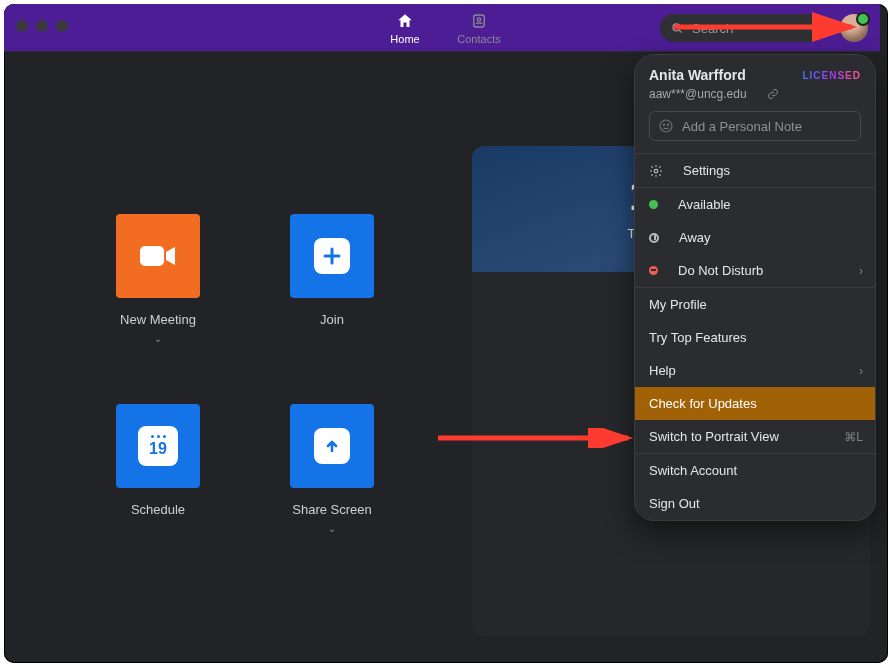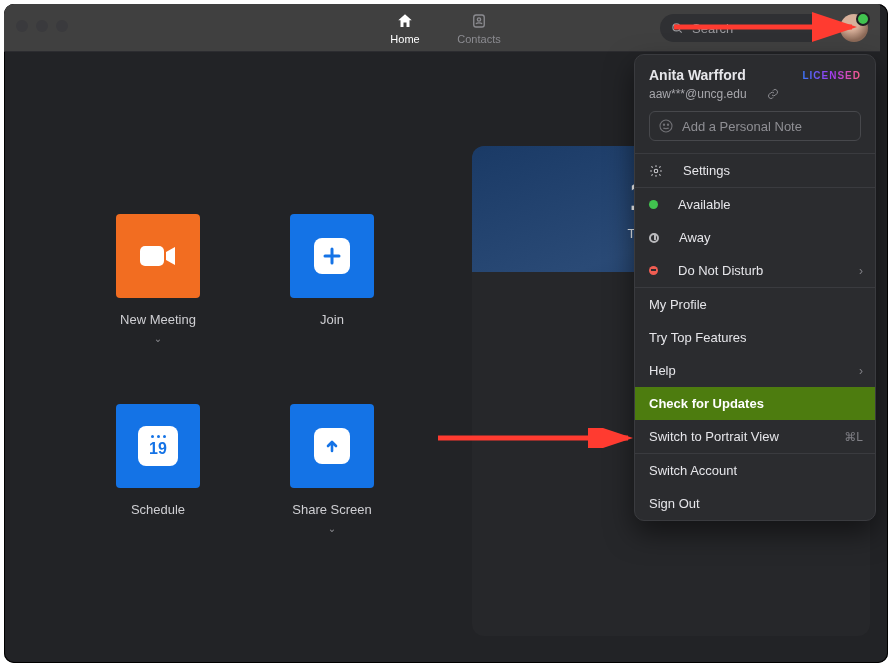--- a/index.html
+++ b/index.html
@@ -2,21 +2,21 @@
 <html><head>
 <meta charset="utf-8">
 <style>
   * { box-sizing: border-box; margin: 0; padding: 0; font-family: -apple-system, BlinkMacSystemFont, "Segoe UI", Helvetica, Arial, sans-serif; }
   body { background: #fff; width: 890px; height: 665px; overflow: hidden; }
   .window {
     position: absolute; left: 4px; top: 4px; width: 884px; height: 659px;
     background: #222326; border-radius: 10px; overflow: hidden;
     box-shadow: 0 0 0 1px #000 inset;
   }
-  .titlebar { position: absolute; left: 0; top: 0; right: 8px; height: 48px; background: #404040; border-bottom: 1px solid #2c2c30; display: flex; align-items: center; }
+  .titlebar { position: absolute; left: 0; top: 0; right: 8px; height: 48px; background: #4c1d95; border-bottom: 1px solid #2c2c30; display: flex; align-items: center; }
   .traffic { position: absolute; left: 12px; top: 16px; display: flex; gap: 8px; }
   .traffic span { width: 12px; height: 12px; border-radius: 50%; background: #3a3a3d; display: block; }
   .nav { position: absolute; left: 0; right: 0; top: 0; height: 48px; display: flex; justify-content: center; }
   .nav-items { display: flex; gap: 0; }
   .nav-item { width: 74px; text-align: center; color: #8b8b90; font-size: 11px; padding-top: 8px; cursor: pointer; }
   .nav-item.active { color: #fff; }
   .nav-icon { height: 18px; display: flex; justify-content: center; align-items: center; margin-bottom: 3px; }
   .nav-icon svg { width: 18px; height: 18px; }
   .search-wrap { position: absolute; right: 56px; top: 10px; width: 164px; height: 28px; background: #2f3033; border-radius: 14px; display: flex; align-items: center; padding: 0 10px; color: #9a9a9e; font-size: 13px; }
   .search-wrap svg { width: 14px; height: 14px; margin-right: 8px; }
@@ -36,35 +36,35 @@
   .cal-box .dots { display:flex; gap:3px; margin-bottom:2px; }
   .cal-box .dots i { width:3px; height:3px; background:#1473e6; border-radius:50%; display:block; }
   
   .info-panel { position: absolute; right: 18px; top: 142px; width: 398px; height: 490px; background: #26272a; border-radius: 12px; overflow: hidden; }
   .info-header { height: 126px; background: linear-gradient(160deg,#1a3a66,#2a4a76 60%, #1f3d68); color:#fff; text-align:center; padding-top: 26px; }
   .clock { font-size: 42px; font-weight: 600; }
   .date { font-size: 13px; opacity: .9; margin-top: 6px; }
   .no-upcoming { color:#9a9a9e; font-size:13px; text-align:center; margin-top: 150px;}
   
   .menu {
-    position: absolute; right: 12px; top: 50px; width: 242px; background:#2b2c2f; border:1px solid #3a3b3f; border-radius:10px;
+    position: absolute; right: 12px; top: 50px; width: 242px; background:#2b2c2f; border:1px solid #3a3b3f; border-radius:20px;
     box-shadow: 0 12px 28px rgba(0,0,0,.5);
     color:#e6e6ea; font-size:13px;
     overflow:hidden;
   }
   .menu-section { padding: 12px 14px; }
   .menu .name-row { display:flex; justify-content:space-between; align-items:center; }
   .menu .name { font-weight:600; font-size:14px; }
   .menu .badge { font-size:10px; letter-spacing:1px; font-weight:700; background: linear-gradient(90deg,#3a78ff,#a23af0,#ff5d8a); -webkit-background-clip:text; background-clip:text; color:transparent;margin-left:42px; }
   .menu .email { color:#a7a7ac; font-size:12px; margin-top:4px; display:flex; align-items:center; gap:20px;}
   .note-input { display:flex; align-items:center; gap:8px; border:1px solid #47484c; border-radius:6px; padding:6px 8px; margin-top:10px; color:#8f8f94; }
   .note-input svg { width:16px; height:16px; opacity:.7; }
   .divider { height:1px; background:#3a3b3f; }
   .menu-item { padding: 9px 14px; display:flex; align-items:center; gap:20px; cursor:pointer; position:relative;}
-  .menu-item.highlight { background:#4d7c0f; color:#fff;font-weight:bold; }
+  .menu-item.highlight { background:#a16207; color:#fff; }
   .menu-item .right { position:absolute; right:12px; color:#7f7f85; font-size:12px;}
   .dot { width:9px; height:9px; border-radius:50%; display:inline-block; }
   .dot.green { background:#41c34f; }
   .dot.away { width:10px; height:10px; border-radius:50%; border:2px solid #b9b9bc; background:transparent; position:relative;}
   .dot.away::after{content:"";position:absolute;left:3px;top:0;width:2px;height:5px;background:#b9b9bc;}
   .dot.dnd { background:#f05d52; position:relative;}
   .dot.dnd::after{content:"";position:absolute;left:2px;right:2px;top:3px;height:2px;background:#2b2c2f;}
   
   .arrow1 { position:absolute; left:670px; top:8px; pointer-events:none; }
   .arrow2 { position:absolute; left:434px; top:424px; pointer-events:none; }

